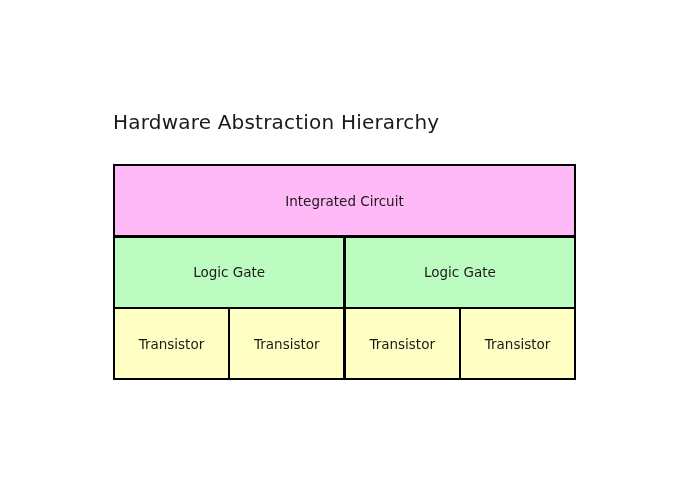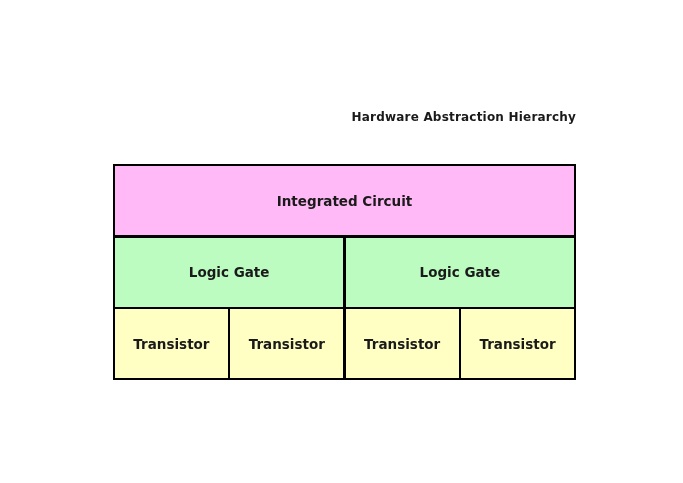--- a/index.html
+++ b/index.html
@@ -14,23 +14,23 @@
     background: #ffffff;
     font-family: "DejaVu Sans", "Liberation Sans", sans-serif;
     color: #000000;
     overflow: hidden;
   }
   .figure-title {
     position: absolute;
     left: 113px;
     top: 110px;
     width: 463px;
-    text-align: right;
-    font-size: 12px;
-    font-weight: 700;
+    text-align: left;
+    font-size: 20px;
+    font-weight: 400;
     letter-spacing: 0.2px;
     color: #1a1a1a;
   }
   .diagram {
     position: absolute;
     left: 113px;
     top: 164px;
     width: 463px;
     height: 216px;
     box-sizing: border-box;
@@ -45,21 +45,21 @@
     display: flex;
     gap: 2.5px;
     min-height: 0;
   }
   .block {
     flex: 1;
     display: flex;
     align-items: center;
     justify-content: center;
     font-size: 13.5px;
-    font-weight: 700;
+    font-weight: 400;
     color: #1a1a1a;
     white-space: nowrap;
   }
 </style>
 </head>
 <body>
 
 <div class="canvas">
 
   <div class="figure-title">Hardware Abstraction Hierarchy</div>

